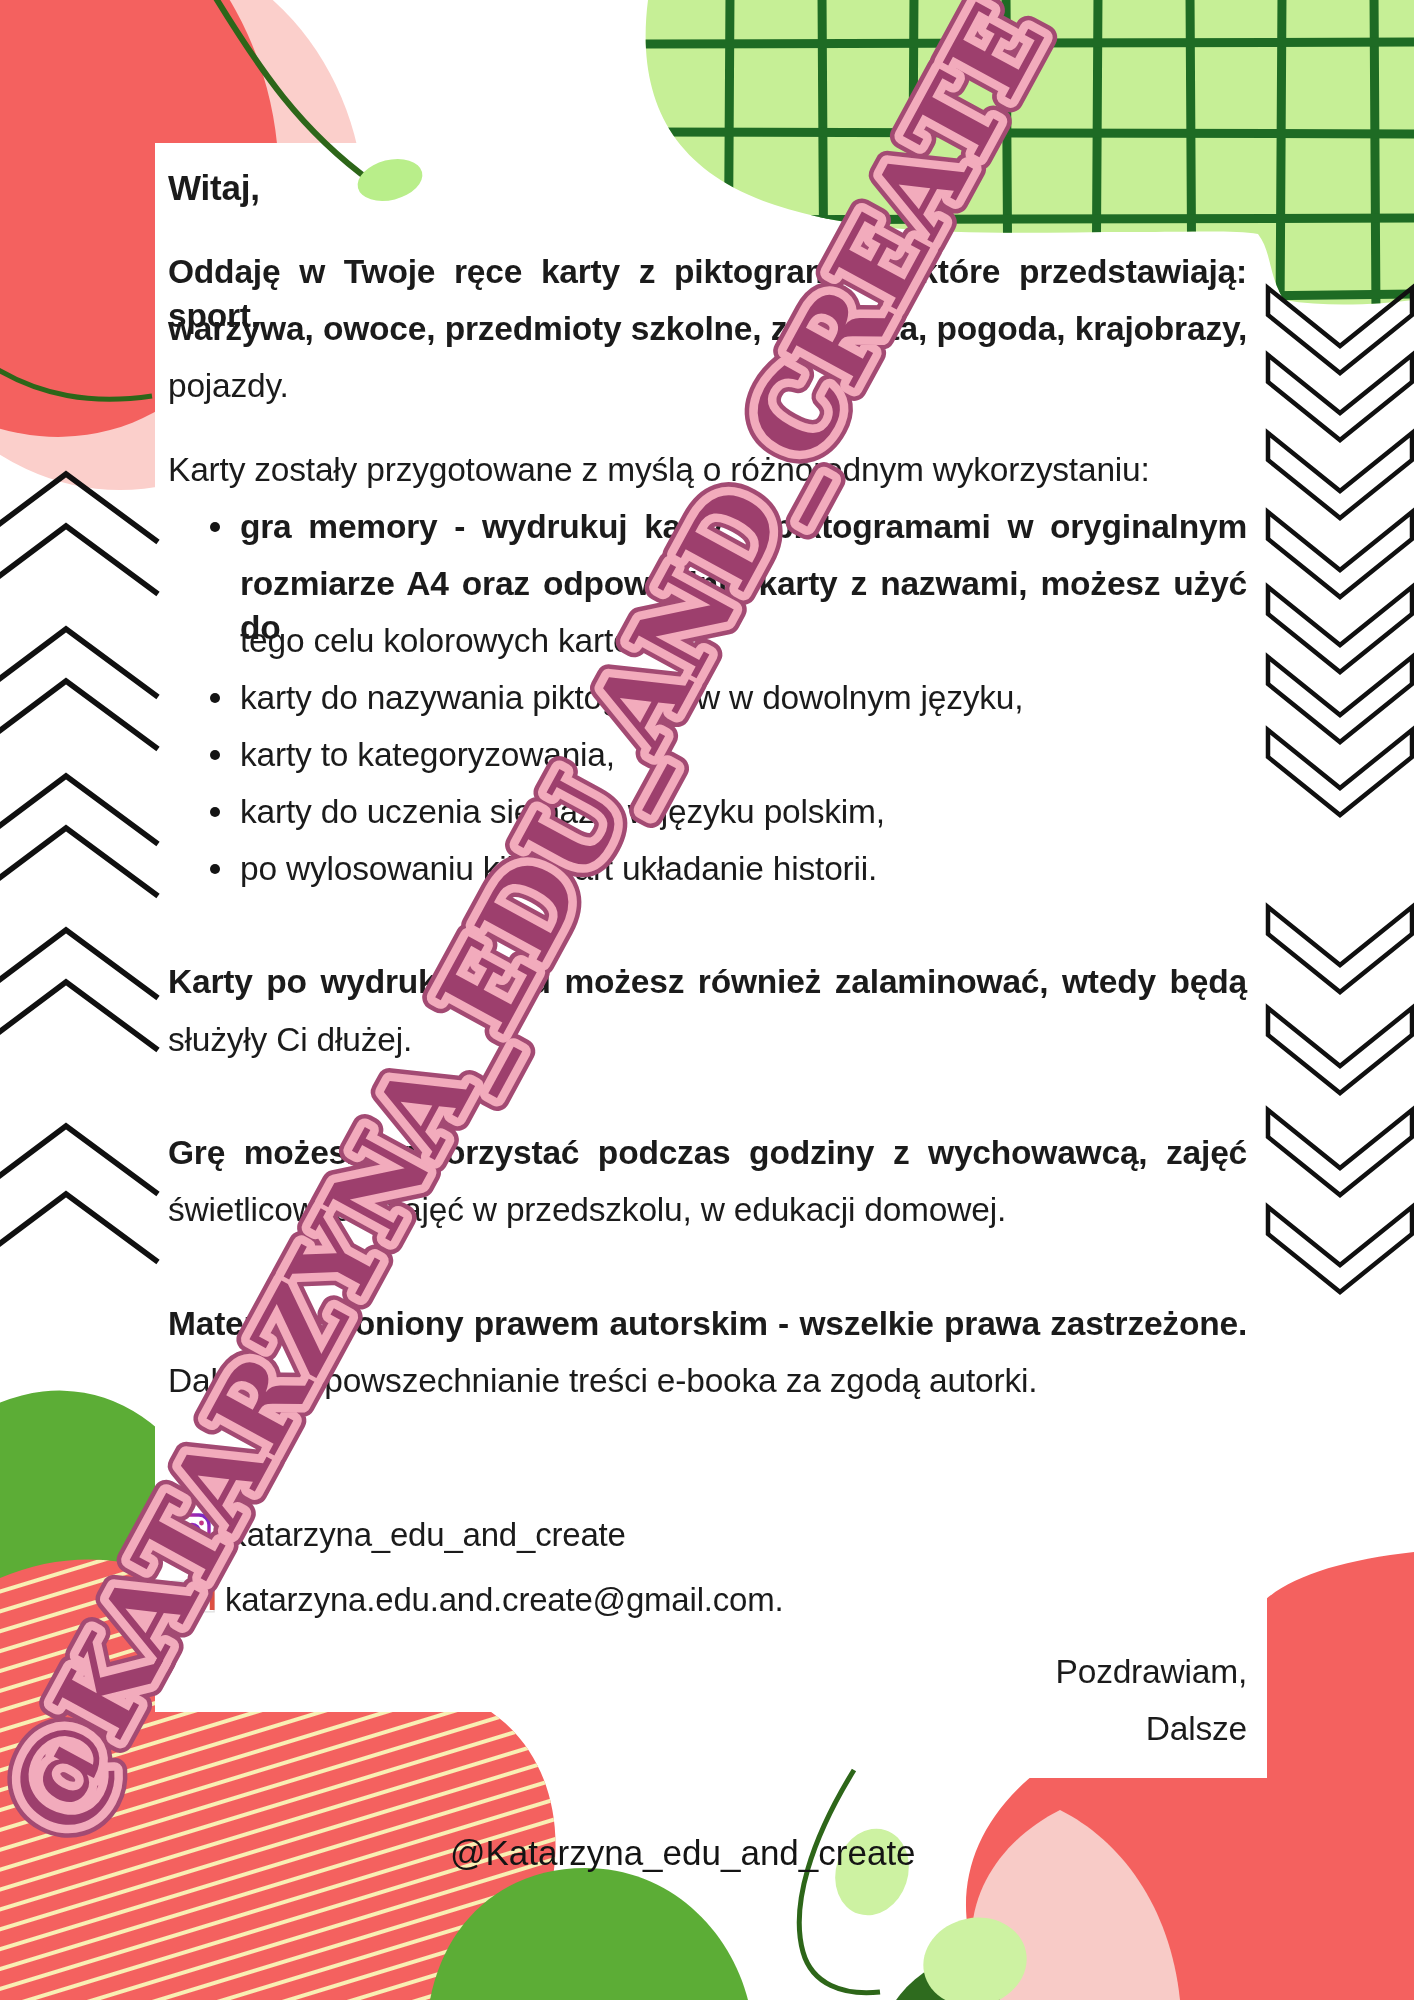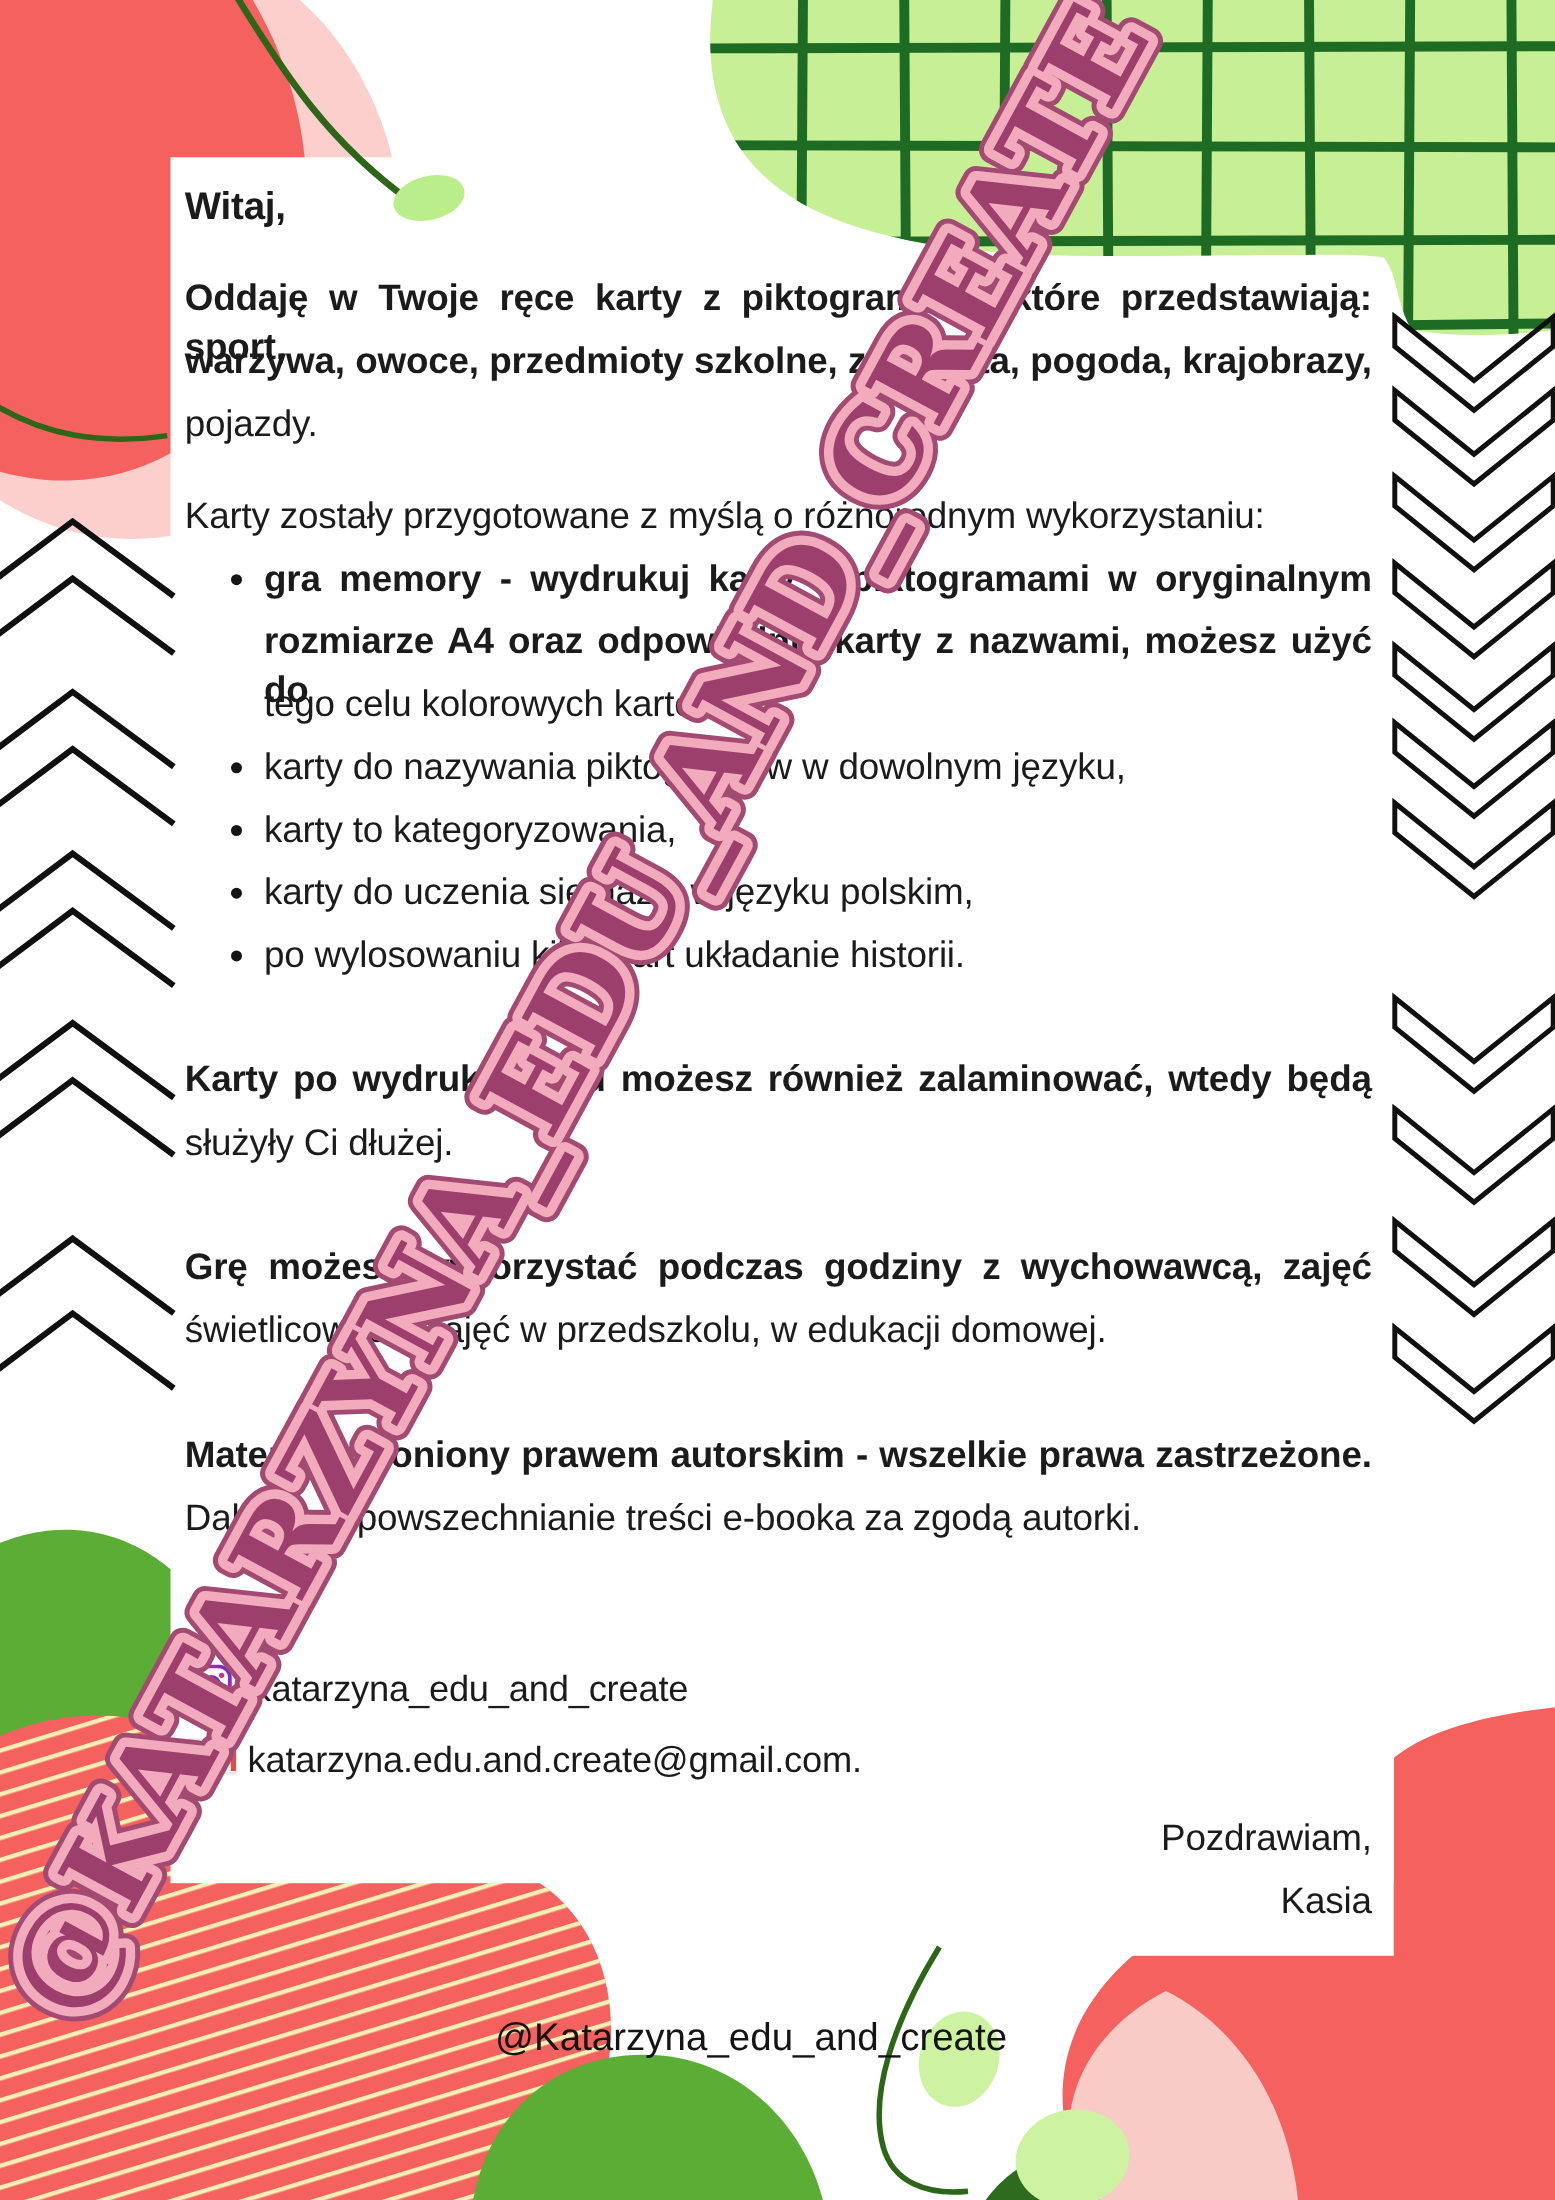--- a/index.html
+++ b/index.html
@@ -162,21 +162,21 @@
     <span class="icon" style="left:2px;top:1579px">
       <svg width="46" height="35" viewBox="0 0 48 36">
         <rect x="2" y="2" width="44" height="32" fill="#ffffff" stroke="#e3e3e3" stroke-width="1.5"></rect>
         <path d="M6,6 L24,20 L42,6 Z" fill="#ededed"></path>
         <path d="M4,32 L4,8 L24,23 L44,8 L44,32" stroke="#dd4f41" stroke-width="5" fill="none" stroke-linejoin="round"></path>
       </svg>
     </span>
     <div class="ctxt" style="left:57px;top:1581px">katarzyna.edu.and.create@gmail.com.</div>
 
     <div class="line right" style="top:1650px">Pozdrawiam,</div>
-    <div class="line right" style="top:1707px">Kasia</div>
+    <div class="line right" style="top:1707px">Dalsze</div>
   </div>
 
   <div id="footerHandle">@Katarzyna_edu_and_create</div>
 
   <svg id="wm" width="1414" height="2000" viewBox="0 0 1414 2000" aria-hidden="true">
     <g transform="translate(557,935) rotate(-61.5)" font-family="DejaVu Serif, serif" font-weight="bold" font-size="106" letter-spacing="1" text-anchor="middle">
       <text x="0" y="0" fill="none" stroke="#a34a73" stroke-width="26" stroke-linejoin="round">@KATARZYNA_EDU_AND_CREATE</text>
       <text x="0" y="0" fill="none" stroke="#f2abbc" stroke-width="17" stroke-linejoin="round">@KATARZYNA_EDU_AND_CREATE</text>
       <text x="0" y="0" fill="#9d3f6d">@KATARZYNA_EDU_AND_CREATE</text>
     </g>

